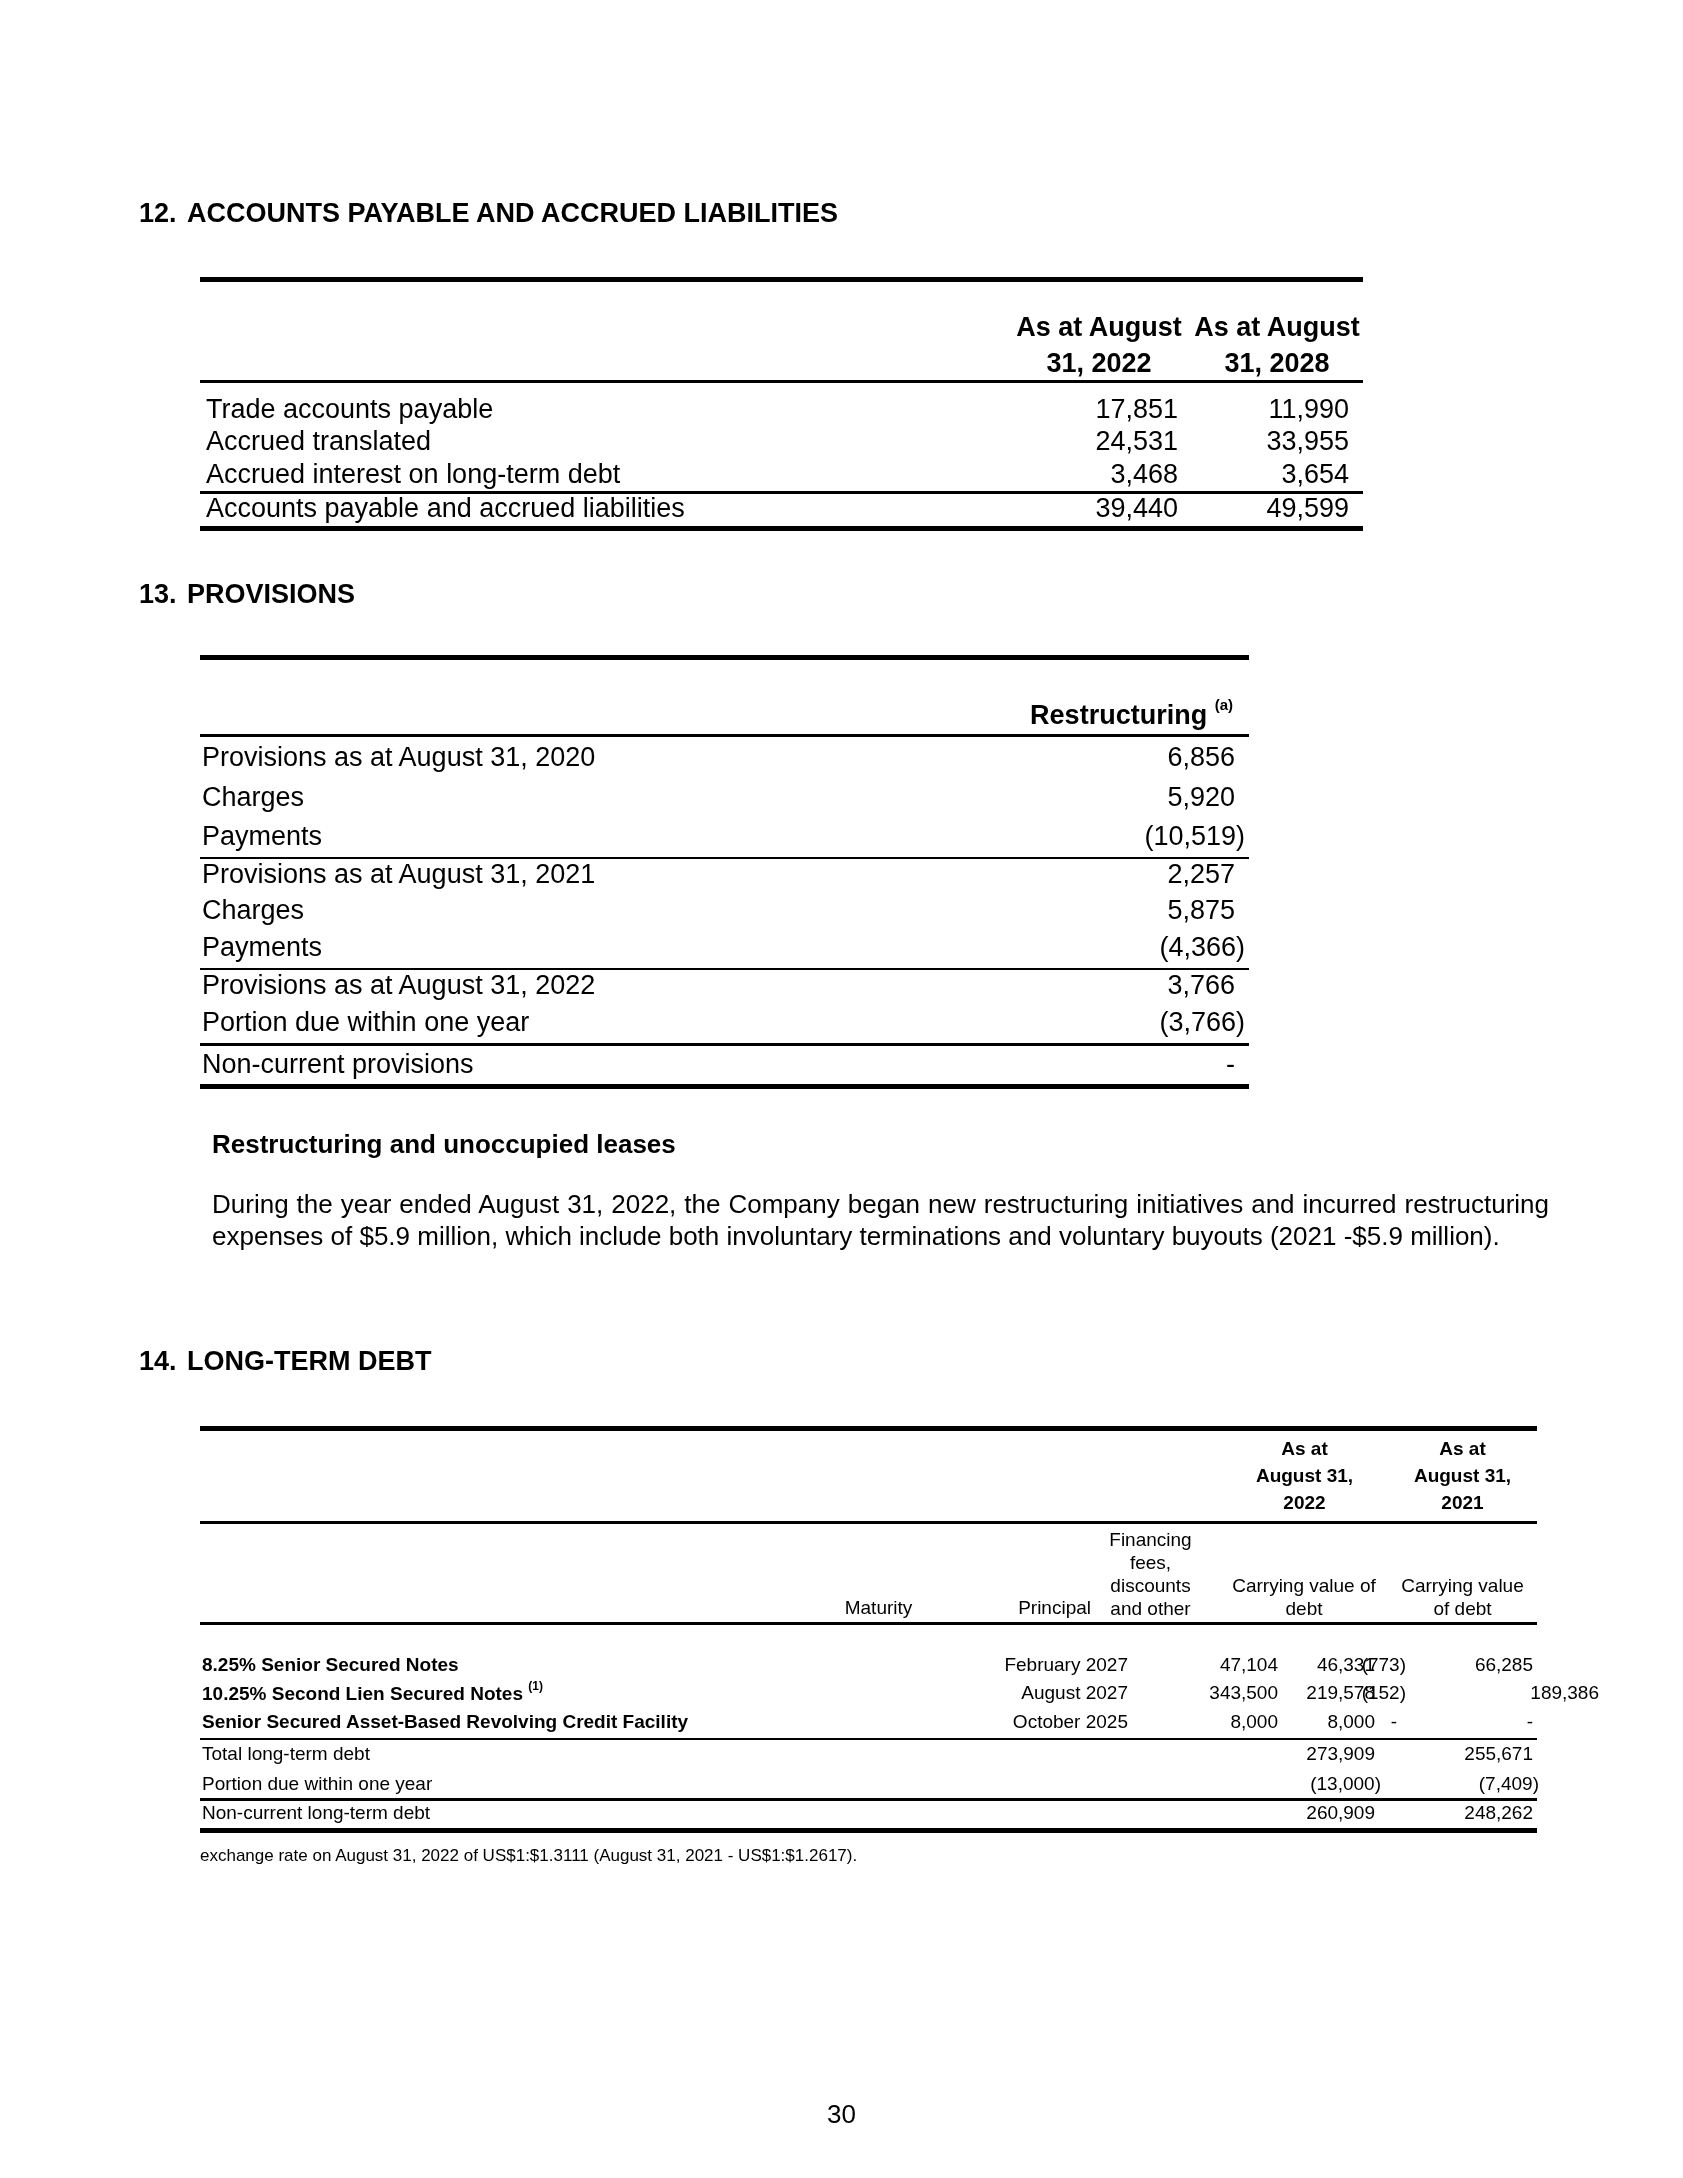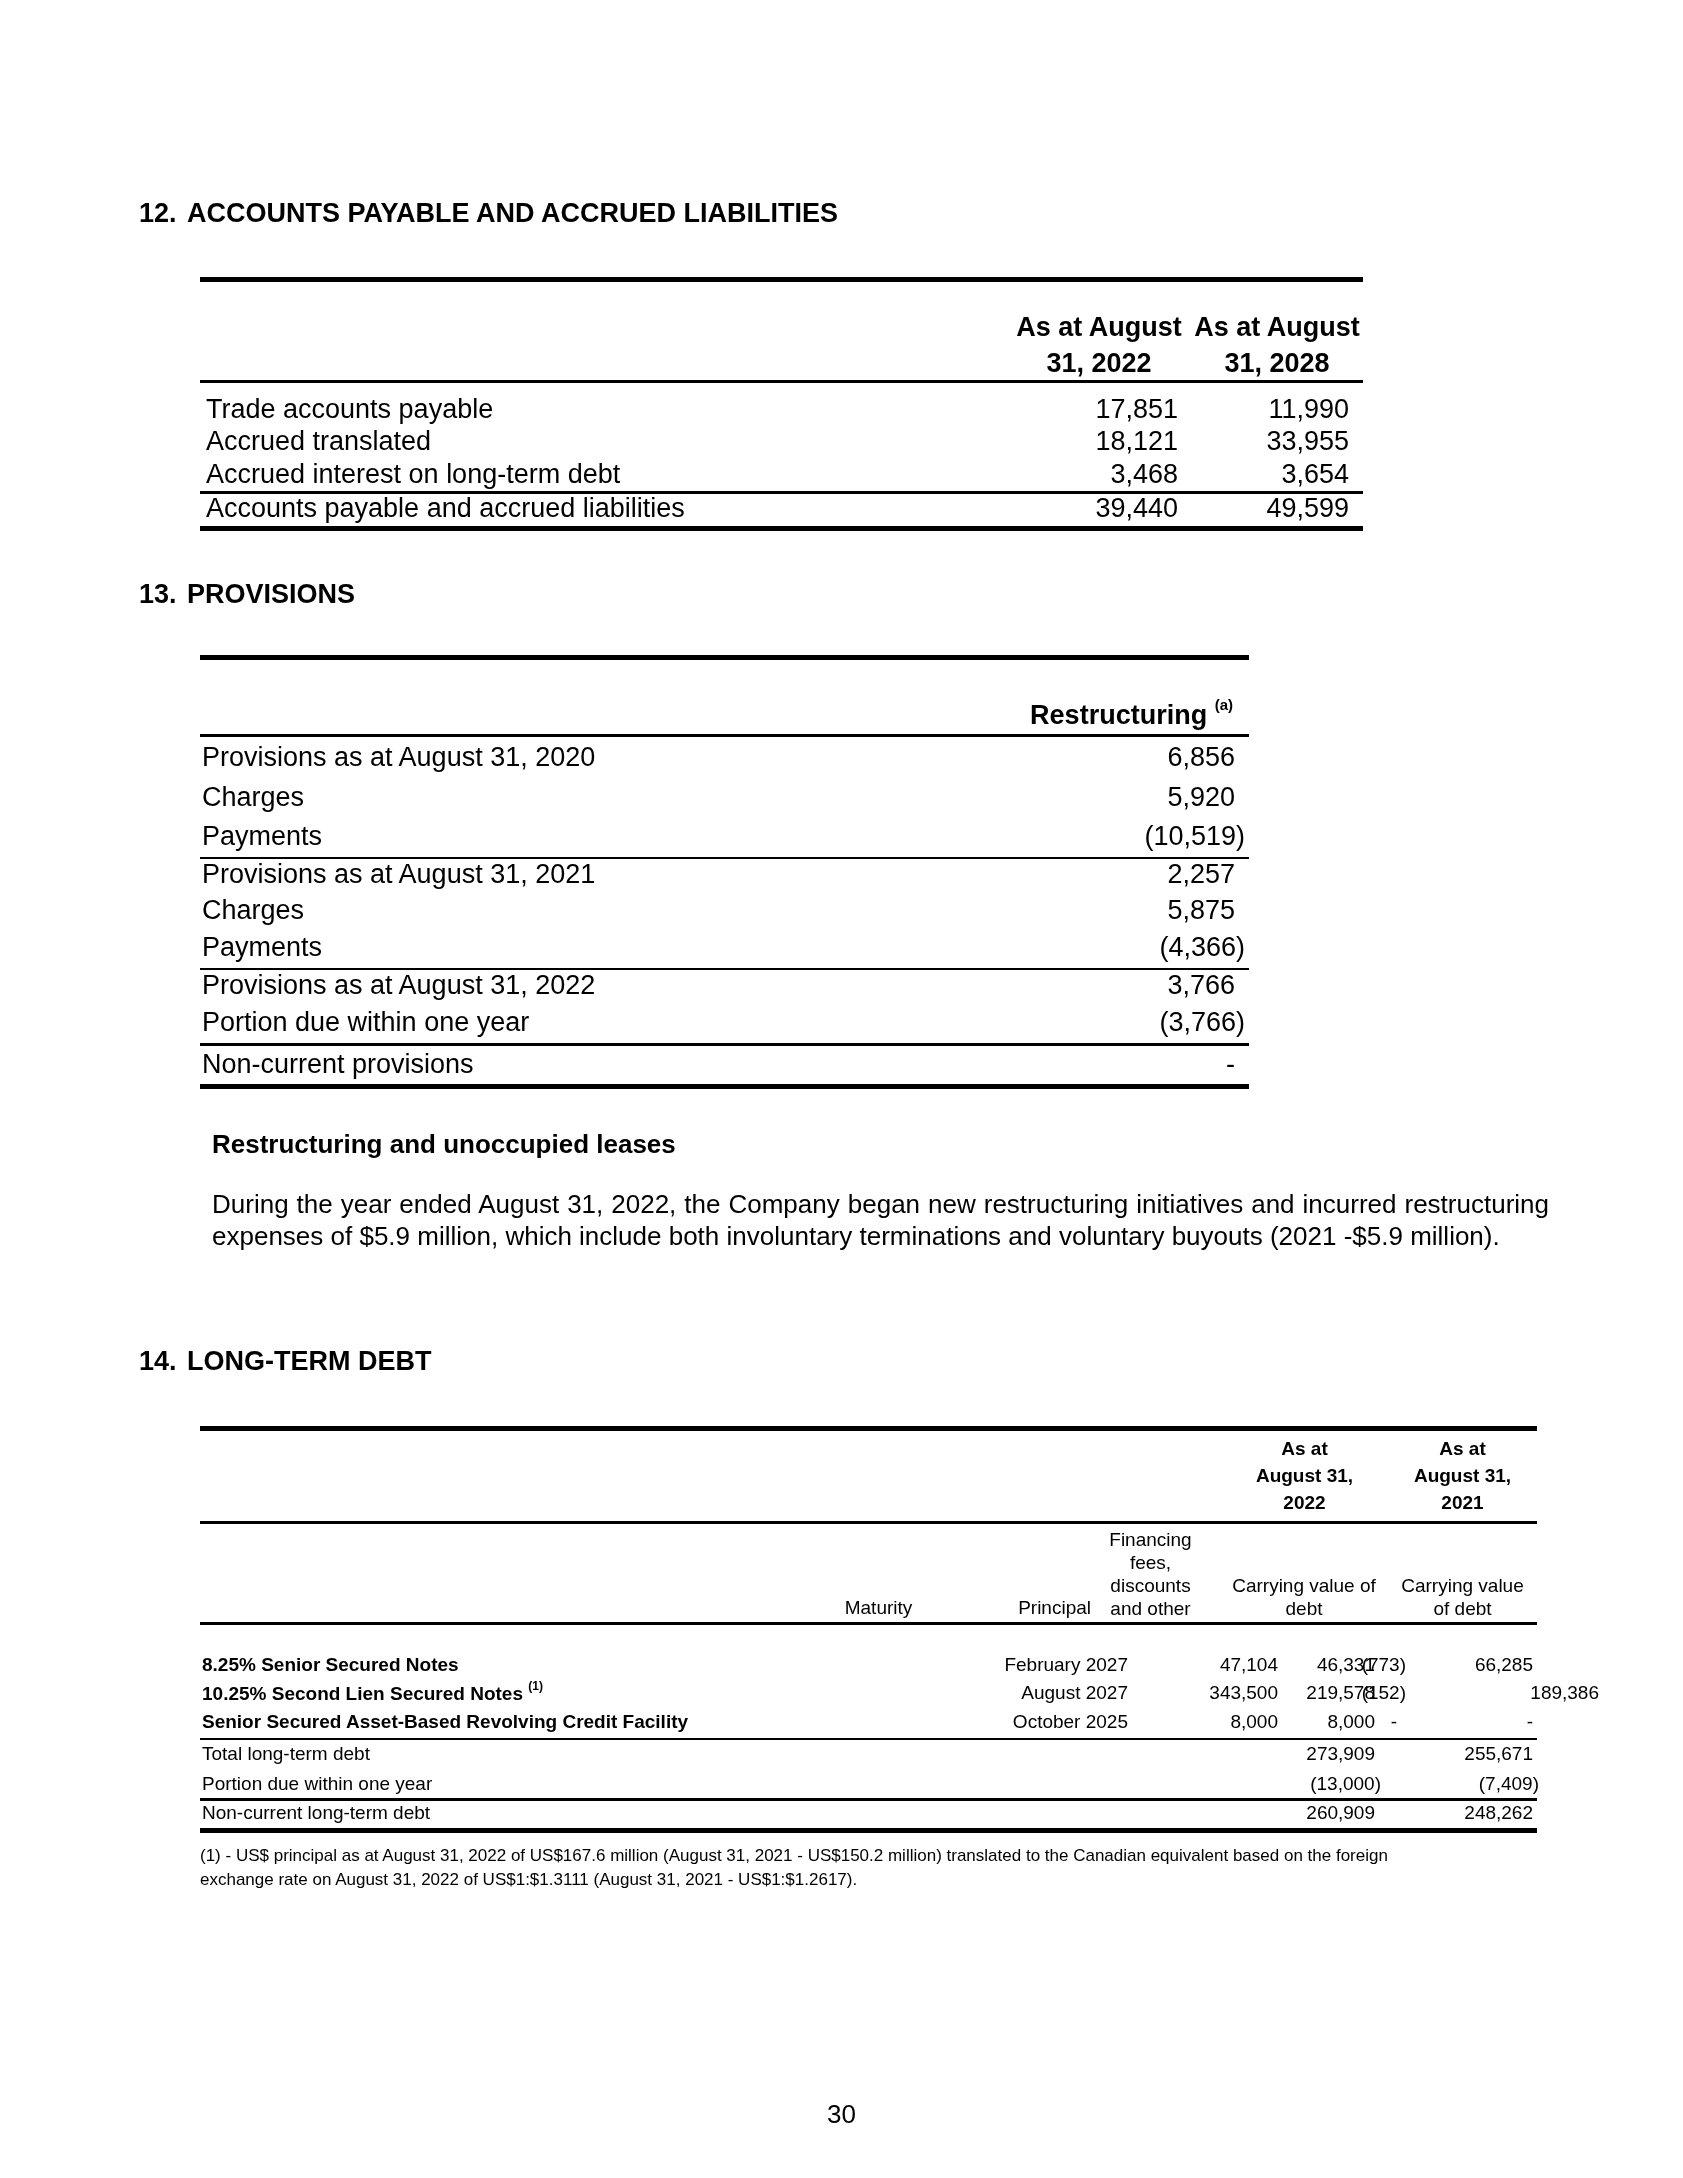--- a/index.html
+++ b/index.html
@@ -63,21 +63,21 @@
   </div>
   <div class="rule-mid" style="left:0; top:103px; width:1163px;"></div>
 
   <div class="row" style="top:117px;">
     <span class="lbl">Trade accounts payable</span>
     <span class="c1">17,851</span>
     <span class="c2">11,990</span>
   </div>
   <div class="row" style="top:149px;">
     <span class="lbl">Accrued translated</span>
-    <span class="c1">18,121</span>
+    <span class="c1">24,531</span>
     <span class="c2">33,955</span>
   </div>
   <div class="row" style="top:182px;">
     <span class="lbl">Accrued interest on long-term debt</span>
     <span class="c1">3,468</span>
     <span class="c2">3,654</span>
   </div>
   <div class="rule-mid" style="left:0; top:214px; width:1163px;"></div>
   <div class="row" style="top:216px;">
     <span class="lbl">Accounts payable and accrued liabilities</span>
@@ -224,19 +224,18 @@
   </div>
   <div class="rule-mid" style="left:0; top:372px; width:1337px;"></div>
   <div class="row" style="top:376px;">
     <span class="lbl">Non-current long-term debt</span>
     <span class="cell" style="left:1076px; width:99px;">260,909</span>
     <span class="cell" style="left:1234px; width:99px;">248,262</span>
   </div>
   <div class="rule-thick" style="left:0; top:402px; width:1337px;"></div>
 
   <div class="note" style="top:418px;">
-    <div>(1) - US$ principal as at August 31, 2022 of US$167.6 million (August 31, 2021 - US$150.2 million) translated to the Canadian equivalent based on the foreign</div>
     <div>exchange rate on August 31, 2022 of US$1:$1.3111 (August 31, 2021 - US$1:$1.2617).</div>
   </div>
 </div>
 
 <div class="pagenum">30</div>
 
 
 </body></html>

